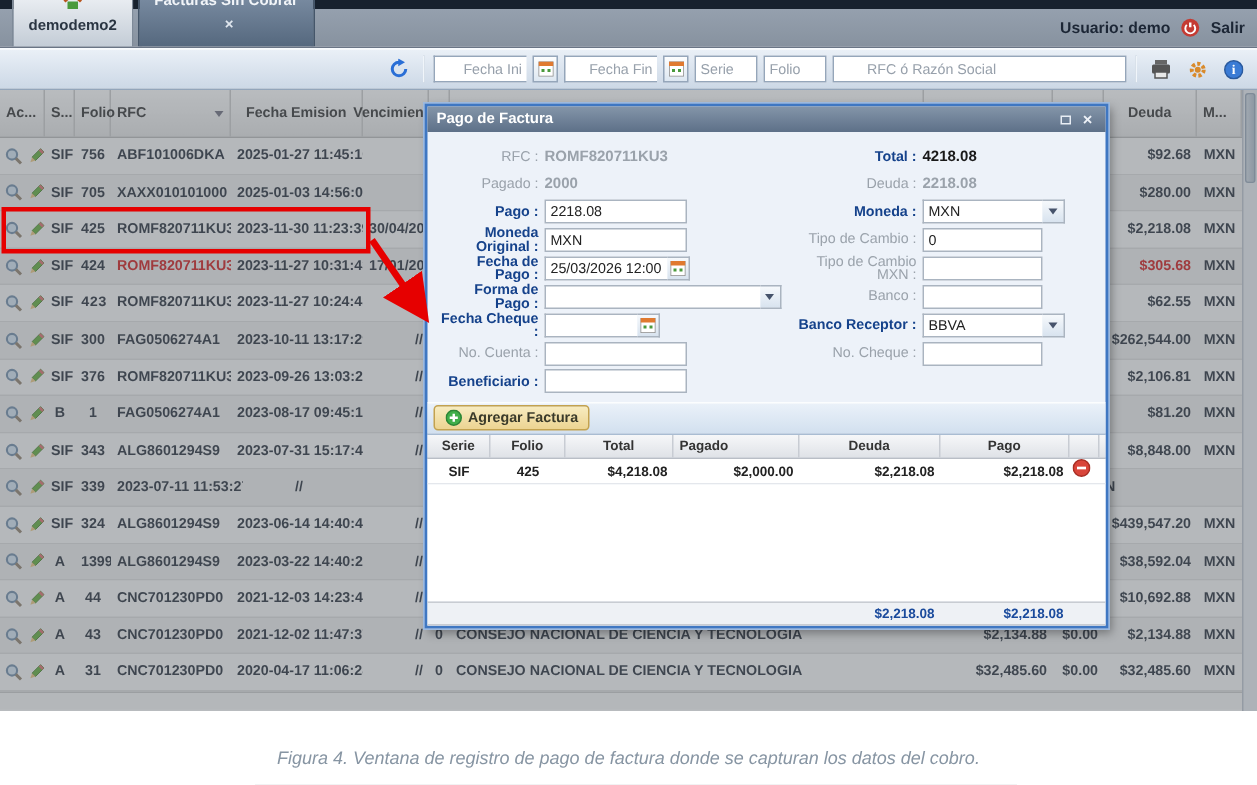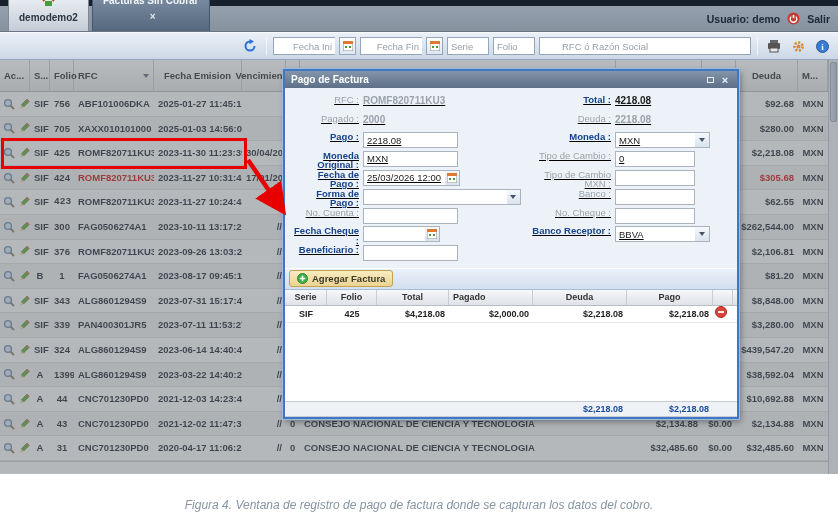--- a/index.html
+++ b/index.html
@@ -30,21 +30,21 @@
              border-bottom:1px solid #93a5ba; display:flex; align-items:center;
              justify-content:flex-end; gap:4px; padding-right:6px; }
   .tb-sep { width:1px; height:18px; background:#a3b2c4; border-right:1px solid #f0f5fa; margin:0 2px; }
   .tb-input { height:18px; border:1px solid #95a6ba; background:#fff; font-size:9.5px;
               font-family:"Liberation Sans",sans-serif; color:#333; padding:0 3px; }
   .tb-input::placeholder { color:#97a0ab; }
   .tb-date { width:62px; text-align:right; border-right:none; }
   .trigger-btn { height:18px; width:17px; border:1px solid #95a6ba; background:linear-gradient(#fdfefe,#dde7f1);
                  display:flex; align-items:center; justify-content:center; cursor:pointer; }
   .tb-small { width:42px; }
-  .tb-rfc { width:212px;padding-left:22px; }
+  .tb-rfc { width:196px;padding-left:22px; }
   .tb-icon { width:20px; height:20px; display:flex; align-items:center; justify-content:center; cursor:pointer; }
 
   
   .gridwrap { position:absolute; left:0; top:60px; width:838px; height:414px; background:#fafafa; }
   .ghead { position:absolute; left:0; top:0; width:828px; height:32px;
            background:linear-gradient(#fbfbfb,#e0e0e0); border-bottom:1px solid #b5b5b5; display:flex; }
   .ghead .cell { border-right:1px solid #c6c6c6; font-size:9.5px; font-weight:bold; color:#2a2a2a;
                  display:flex; align-items:center; padding:0 4px; }
   .gbody { position:absolute; left:0; top:32px; width:828px; }
   .grow { display:flex; height:24.6px; border-bottom:1px solid #d9d9d9; background:#f4f4f4; cursor:pointer; }
@@ -71,21 +71,21 @@
            display:flex; flex-direction:column; }
   .m-title { height:17px; background:linear-gradient(#8495a9,#5d7088); display:flex; align-items:center;
              padding:0 6px; flex:0 0 auto; }
   .m-title-text { color:#fff; font-size:10px; font-weight:bold; flex:1; }
   .m-tool { width:12px; height:11px; display:flex; align-items:center; justify-content:center;
             cursor:pointer; margin-left:3px; }
   .m-min-glyph { width:7px; height:6px; border:1px solid #e8edf4; }
   .m-close-glyph { color:#eef2f8; font-size:11px; font-weight:bold; line-height:10px; }
 
   .m-form { flex:0 0 auto; padding:7px 8px 4px 8px; }
-  .f-row { display:flex; align-items:flex-start; min-height:18.5px;text-decoration:underline; }
+  .f-row { display:flex; align-items:center; min-height:18.5px; }
   .f-lab { width:70px; text-align:right; font-size:9.5px; color:#9aa2ab; padding-right:4px;
            line-height:9.5px; flex:0 0 auto; }
   .f-lab.strong { color:#15428b; font-weight:bold; }
   .f-lab-r { width:94px; flex:0 0 auto; }
   .f-fieldL { width:158px; flex:0 0 auto; display:flex; align-items:center; }
   .f-fieldR { flex:1; display:flex; align-items:center; }
   .f-static { font-size:10px; color:#9aa2ab; font-weight:bold; }
   .f-static.boldv { color:#1a1a1a; }
   .m-input { height:16px; border:1px solid #aab4c0; background:#fff; font-size:9.5px; color:#222;
              font-family:"Liberation Sans",sans-serif; padding:0 3px; }
@@ -539,21 +539,20 @@
                   <g transform="rotate(45 6 6)">
                     <rect x="4.7" y="0.4" width="3.2" height="8" fill="#5aa832" stroke="#3d7a1e" stroke-width="0.6"></rect>
                     <polygon points="4.7,8.4 7.9,8.4 6.3,11.6" fill="#e8c27a"></polygon>
                     <rect x="4.7" y="0.4" width="3.2" height="1.7" fill="#d96a6a"></rect>
                   </g>
                 </svg>
               </span>
             </div>
             <div class="cell c" style="width: 20px;">SIF</div>
             <div class="cell c" style="width: 24px;">339</div>
-            <div class="cell l" style="width: 80px;">PAN400301JR5</div>
             <div class="cell l" style="width: 88px;">2023-07-11 11:53:27</div>
             <div class="cell r" style="width: 44px;">//</div>
             <div class="cell l" style="width: 14px;"></div>
             <div class="cell l" style="width: 316px;"></div>
             <div class="cell r" style="width: 86px;"></div>
             <div class="cell r" style="width: 34px;"></div>
             <div class="cell r" style="width: 62px;">$3,280.00</div>
             <div class="cell c" style="width: 30px;">MXN</div>
           </div>
           <div class="grow">
@@ -794,48 +793,48 @@
               <div class="m-trigger">
                 <span class="tri-down"></span>
               </div>
             </div>
             <div class="f-lab f-lab-r">Banco :</div>
             <div class="f-fieldR">
               <input class="m-input" style="width: 80px;">
             </div>
           </div>
           <div class="f-row">
-            <div class="f-lab">No. Cuenta :</div>
-            <div class="f-fieldL">
-              <input class="m-input" style="width: 95px;">
-            </div>
-            <div class="f-lab f-lab-r">No. Cheque :</div>
-            <div class="f-fieldR">
-              <input class="m-input" style="width: 80px;">
-            </div>
-          </div>
-          <div class="f-row">
             <div class="f-lab strong">Fecha Cheque :</div>
             <div class="f-fieldL">
               <input class="m-input" style="width: 62px; border-right: none;">
               <div class="m-trigger">
                 <svg width="10" height="10">
                   <rect width="10" height="10" fill="#fff" stroke="#888"></rect>
                   <rect width="10" height="3" fill="#e07a30"></rect>
                   <rect x="2" y="5" width="2" height="2" fill="#4a9a3c"></rect>
                   <rect x="6" y="5" width="2" height="2" fill="#4a9a3c"></rect>
                 </svg>
               </div>
             </div>
             <div class="f-lab f-lab-r strong">Banco Receptor :</div>
             <div class="f-fieldR">
               <input class="m-input" value="BBVA" style="width: 80px; border-right: none;">
               <div class="m-trigger">
                 <span class="tri-down"></span>
               </div>
+            </div>
+          </div>
+          <div class="f-row">
+            <div class="f-lab">No. Cuenta :</div>
+            <div class="f-fieldL">
+              <input class="m-input" style="width: 95px;">
+            </div>
+            <div class="f-lab f-lab-r">No. Cheque :</div>
+            <div class="f-fieldR">
+              <input class="m-input" style="width: 80px;">
             </div>
           </div>
           <div class="f-row">
             <div class="f-lab strong">Beneficiario :</div>
             <div class="f-fieldL">
               <input class="m-input" style="width: 95px;">
             </div>
             <div class="f-lab f-lab-r"></div>
             <div class="f-fieldR"></div>
           </div>

